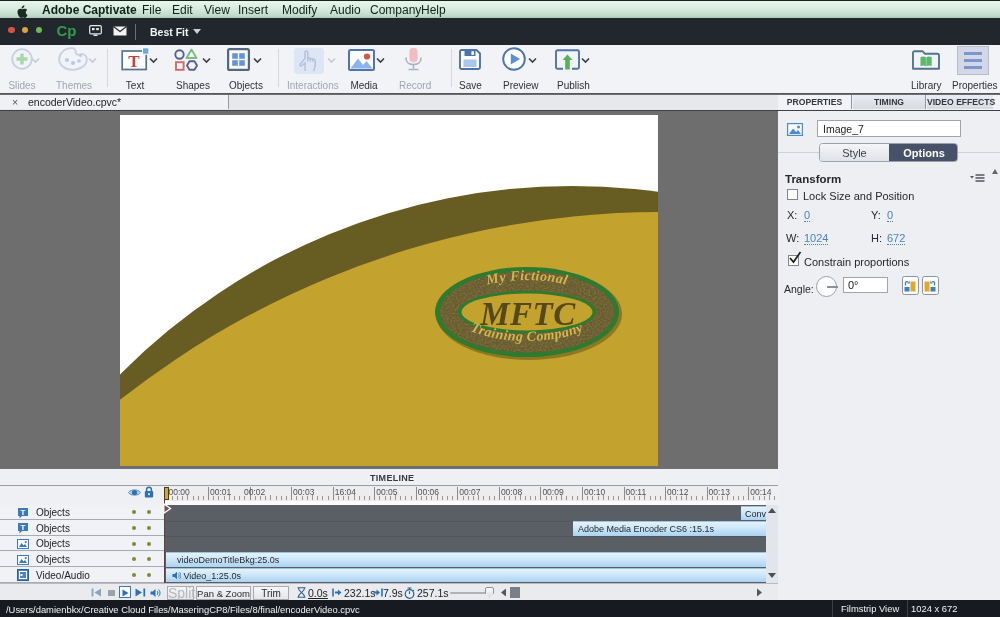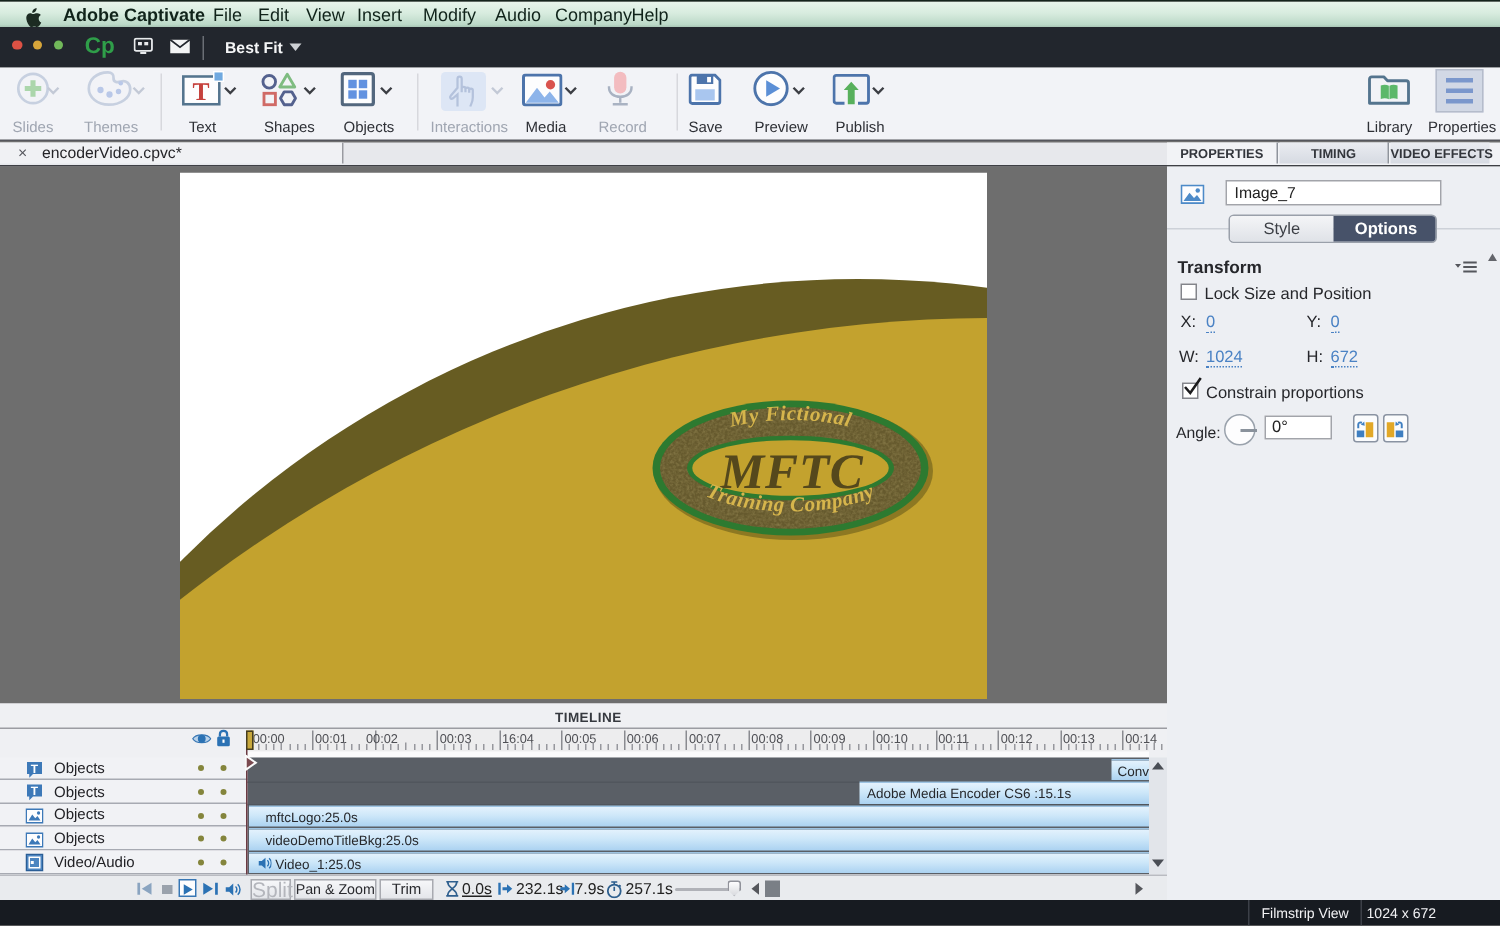--- a/index.html
+++ b/index.html
@@ -479,21 +479,20 @@
   <div style="position:absolute;left:165px;top:35.5px;width:601px;height:78.5px;background:#5a5f66;"></div>
   <div style="position:absolute;left:165px;top:51.5px;width:601px;height:1px;background:#51565d;"></div>
   <div style="position:absolute;left:165px;top:67px;width:601px;height:1px;background:#51565d;"></div>
 
   <div style="position:absolute;left:766px;top:35.5px;width:12px;height:78.5px;background:#e2e5ea;"></div>
   <div style="position:absolute;left:768px;top:39px;width:0;height:0;border-left:4px solid transparent;border-right:4px solid transparent;border-bottom:5px solid #4a4e55;"></div>
   <div style="position:absolute;left:768px;top:104px;width:0;height:0;border-left:4px solid transparent;border-right:4px solid transparent;border-top:5px solid #4a4e55;"></div>
 
   <div class="tbar" style="left:741px;top:36.5px;width:25px;height:14.5px;padding-left:4px;">Conve</div>
   <div class="tbar" style="left:573px;top:52px;width:193px;height:14.5px;padding-left:5px;">Adobe Media Encoder CS6 :15.1s</div>
-  <div class="tbar" style="left:166px;top:67.8px;width:600px;height:14.5px;padding-left:11px;">mftcLogo:25.0s</div>
   <div class="tbar" style="left:166px;top:83.3px;width:600px;height:14.5px;padding-left:11px;">videoDemoTitleBkg:25.0s</div>
   <div class="tbar" style="left:166px;top:98.8px;width:600px;height:14.7px;padding-left:6px;"><svg width="9" height="9" viewBox="0 0 9 9" style="vertical-align:-1px">
         <path d="M0.5 3 L2.5 3 L5 0.8 L5 8.2 L2.5 6 L0.5 6 Z" fill="#2b72b4"></path>
         <path d="M6.2 2.5 C7.4 3.5 7.4 5.5 6.2 6.5 M7.4 1.2 C9.4 3 9.4 6 7.4 7.8" fill="none" stroke="#2b72b4" stroke-width="0.9"></path>
       </svg> Video_1:25.0s</div>
 
   <div id="ctrlbar" style="position:absolute;left:0;top:114px;width:778px;height:17px;background:#e9ebee;border-top:1px solid #b9bbc1;">
       <svg style="position:absolute;left:91px;top:4px" width="11" height="9" viewBox="0 0 11 9">
         <path d="M1.5 0.5 V8.5" stroke="#8aa4c0" stroke-width="1.8"></path>
         <path d="M10 0.5 L3.5 4.5 L10 8.5 Z" fill="#8aa4c0"></path>
@@ -597,17 +596,18 @@
   <svg style="position:absolute;left:146px;top:169px" width="12" height="12" viewBox="0 0 12 12">
     <rect x="0.5" y="1.5" width="5" height="10" fill="#e2a827"></rect>
     <rect x="6.5" y="7" width="5" height="4.5" fill="#3f7fc1"></rect>
     <path d="M10.5 5.5 L10.5 3 C10.5 1.5 9 1.5 8 1.8" fill="none" stroke="#3f7fc1" stroke-width="1.3"></path>
     <path d="M6.5 1 L8.8 3.2 L6.2 3.8 Z" fill="#3f7fc1"></path>
   </svg>
   <div style="position:absolute;left:214px;top:58px;"></div>
 </div>
 
 <div id="status" class="abs">
+  <span style="position:absolute;left:6px;top:3.5px;">/Users/damienbkx/Creative Cloud Files/MaseringCP8/Files/8/final/encoderVideo.cpvc</span>
   <div style="position:absolute;left:832px;top:0;width:1px;height:17px;background:#3c4048;"></div>
   <span style="position:absolute;left:841px;top:3px;">Filmstrip View</span>
   <div style="position:absolute;left:907px;top:0;width:1px;height:17px;background:#3c4048;"></div>
   <span style="position:absolute;left:911px;top:3px;">1024 x 672</span>
 </div>
 
 </body></html>

